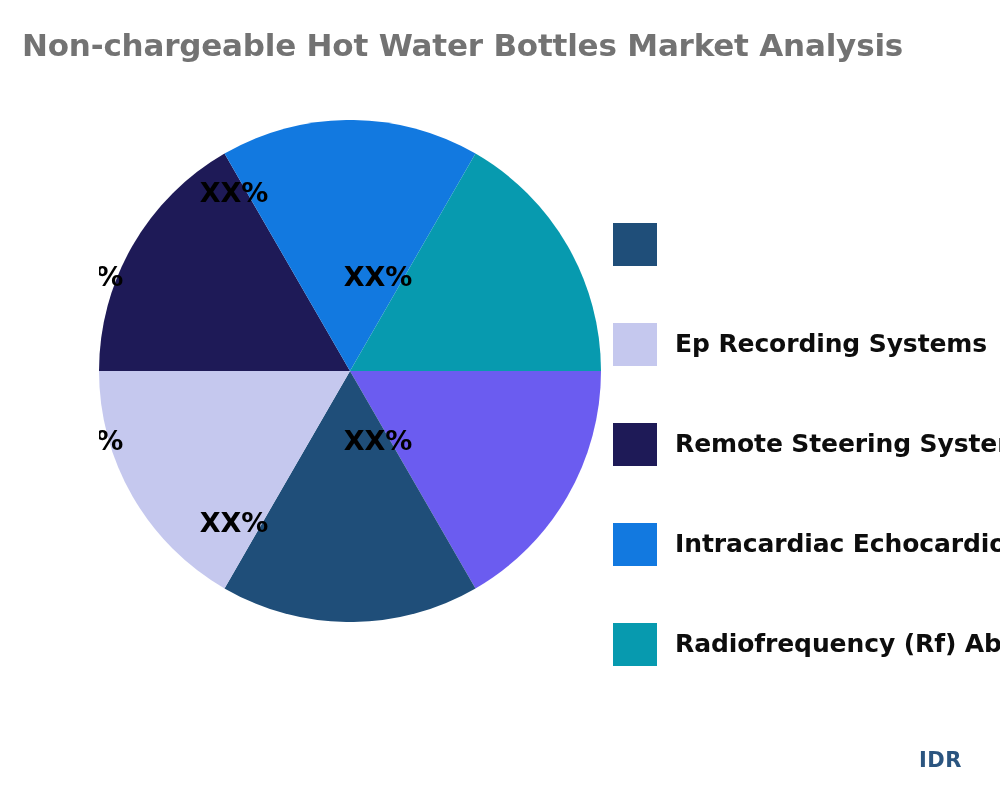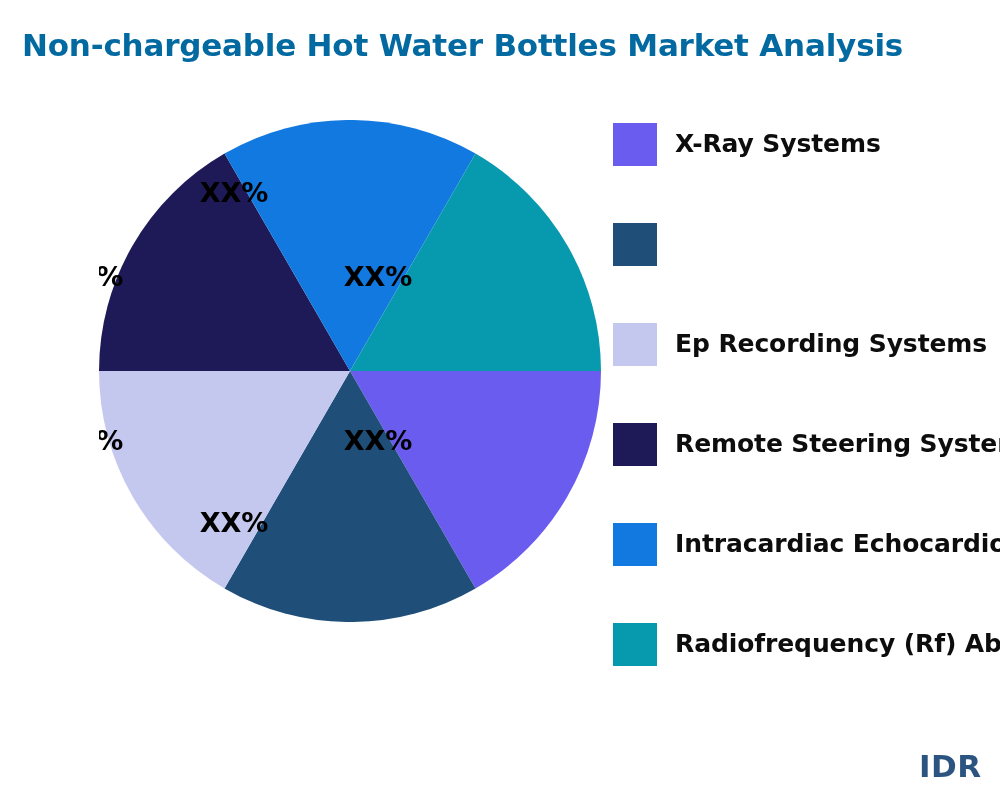--- a/index.html
+++ b/index.html
@@ -27,21 +27,21 @@
 
   
   #chart-title {
     position: absolute;
     left: 22px;
     top: 22px;
     white-space: nowrap;
     font-family: "DejaVu Sans", sans-serif;
     font-size: 31px;
     font-weight: 700;
-    color: #0369a1;
+    color: #737373;
     letter-spacing: -0.2px;
     line-height: 46px;
   }
 
   
   #pie-wrap {
     position: absolute;
     left: 99px;
     top: 120px;
     width: 502px;
@@ -91,21 +91,21 @@
     letter-spacing: -0.1px;
     line-height: 28px;
   }
 
   
   #watermark {
     position: absolute;
     left: 919px;
     top: 748px;
     font-family: "DejaVu Sans", sans-serif;
-    font-size: 31px;
+    font-size: 21px;
     font-weight: 700;
     color: #2b5580;
     letter-spacing: 0.5px;
     white-space: nowrap;
   }
 </style>
 </head>
 <body>
 
 <div id="canvas">
@@ -129,24 +129,20 @@
         <text class="slice-label" x="-10" y="322">XX%</text>
         <text class="slice-label" x="-10" y="158">XX%</text>
         <text class="slice-label" x="135" y="74">XX%</text>
         <text class="slice-label" x="279" y="158">XX%</text>
       </g>
     </svg>
   </div>
 
   <div id="legend">
 
-    <div class="legend-item" style="top:3px;">
-      <span class="legend-swatch" style="background:#6b5cf0;"></span>
-      <span class="legend-label">X-Ray Systems</span>
-    </div>
 
     <div class="legend-item" style="top:103px;">
       <span class="legend-swatch" style="background:#1f4e79;"></span>
     </div>
 
     <div class="legend-item" style="top:203px;text-align:right;">
       <span class="legend-swatch" style="background:#c5c8ee;"></span>
       <span class="legend-label">Ep Recording Systems</span>
     </div>
 

